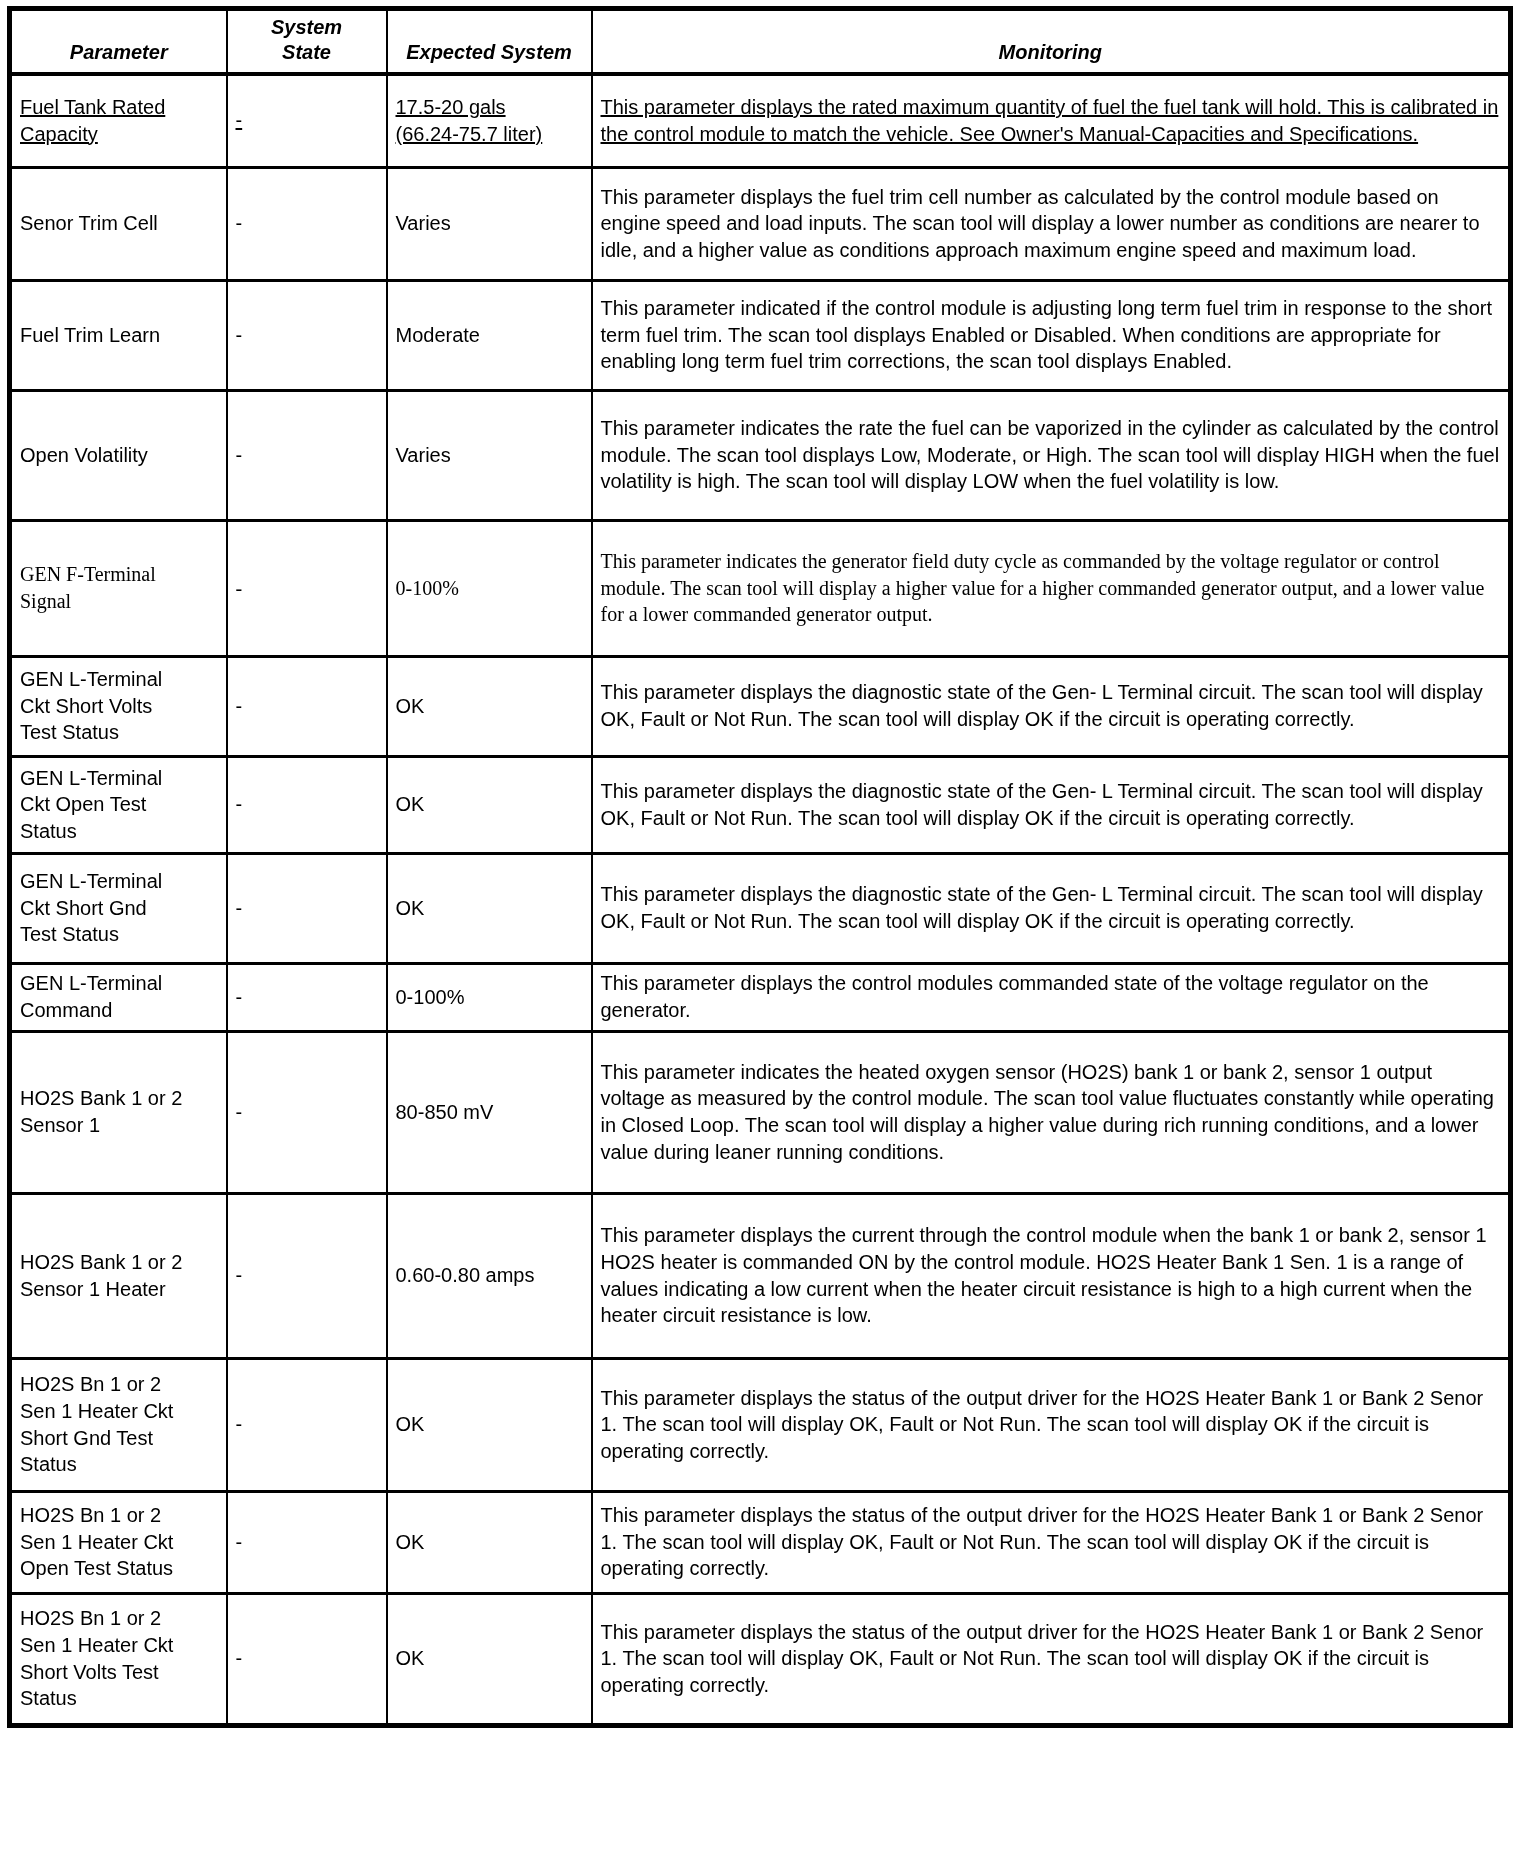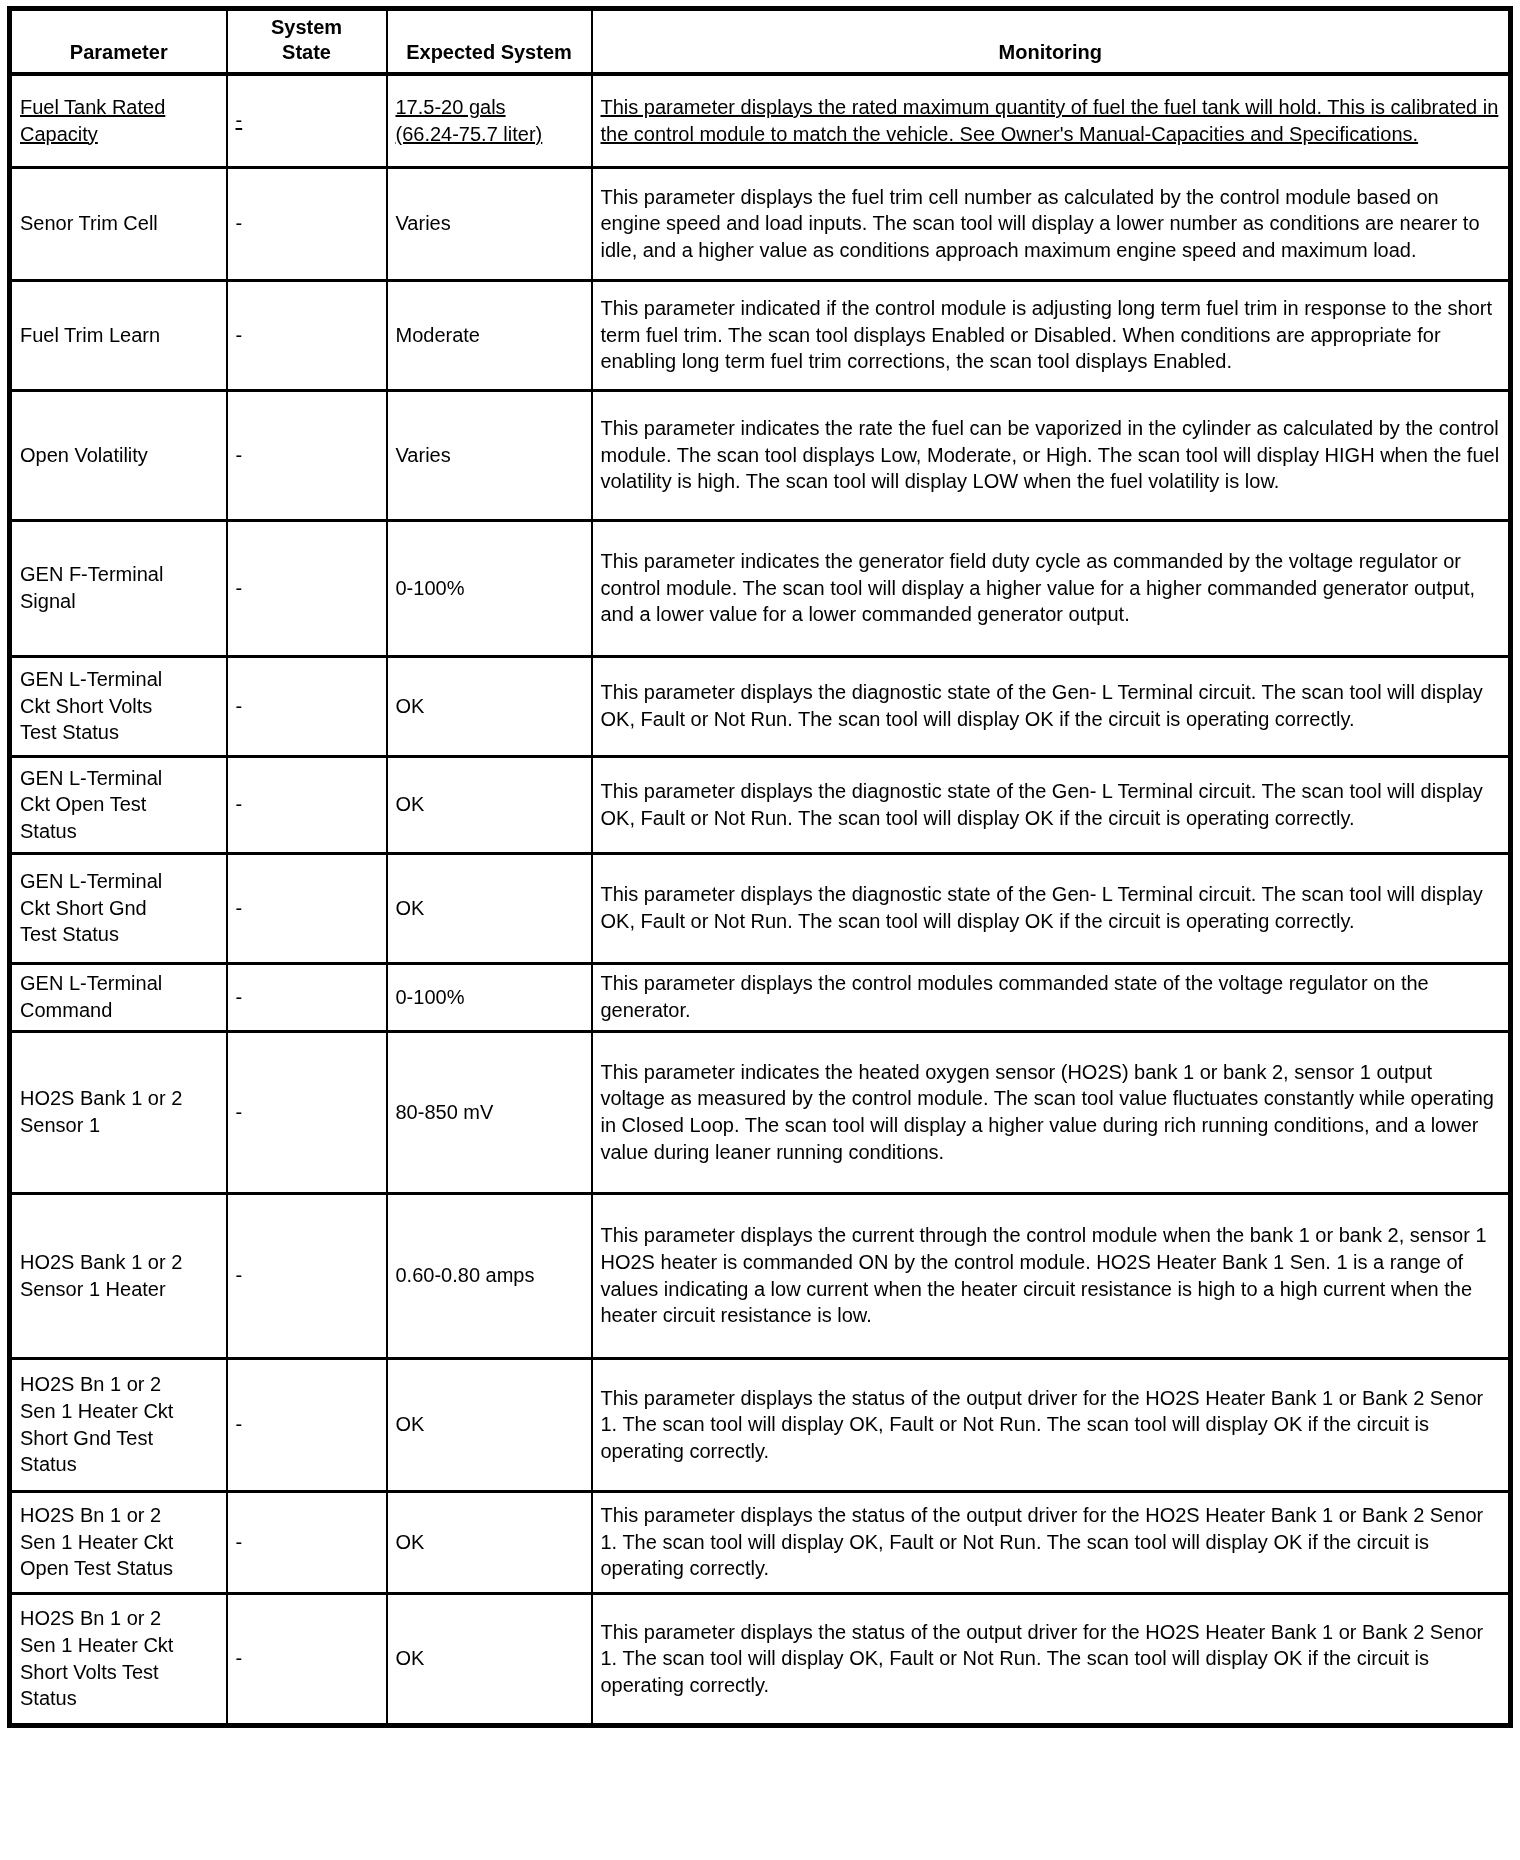--- a/index.html
+++ b/index.html
@@ -31,20 +31,21 @@
   }
   .param-table thead th {
     font-weight: bold;
     text-align: center;
     vertical-align: bottom;
     padding: 4px 4px 7px 4px;
     line-height: 1.25;
     white-space: pre-line;
     border-bottom-width: 4px;
     height: 62px;
+    font-style: italic;
   }
   .param-table tbody td {
     vertical-align: middle;
     text-align: left;
     padding: 4px 8px;
     line-height: 1.33;
   }
   td.col-parameter,
   td.col-system-state,
   td.col-expected-value {
@@ -94,21 +95,21 @@
         <td class="col-system-state">-</td>
         <td class="col-expected-value">Moderate</td>
         <td class="col-description">This parameter indicated if the control module is adjusting long term fuel trim in response to the short term fuel trim. The scan tool displays Enabled or Disabled. When conditions are appropriate for enabling long term fuel trim corrections, the scan tool displays Enabled.</td>
       </tr>
       <tr style="height: 130px;">
         <td class="col-parameter">Open Volatility</td>
         <td class="col-system-state">-</td>
         <td class="col-expected-value">Varies</td>
         <td class="col-description">This parameter indicates the rate the fuel can be vaporized in the cylinder as calculated by the control module. The scan tool displays Low, Moderate, or High. The scan tool will display HIGH when the fuel volatility is high. The scan tool will display LOW when the fuel volatility is low.</td>
       </tr>
-      <tr style="height: 136px;">
+      <tr style="height: 136px; font-family: Liberation Serif, serif;">
         <td class="col-parameter">GEN F-Terminal
 Signal</td>
         <td class="col-system-state">-</td>
         <td class="col-expected-value">0-100%</td>
         <td class="col-description">This parameter indicates the generator field duty cycle as commanded by the voltage regulator or control module. The scan tool will display a higher value for a higher commanded generator output, and a lower value for a lower commanded generator output.</td>
       </tr>
       <tr style="height: 100px;">
         <td class="col-parameter">GEN L-Terminal
 Ckt Short Volts
 Test Status</td>

